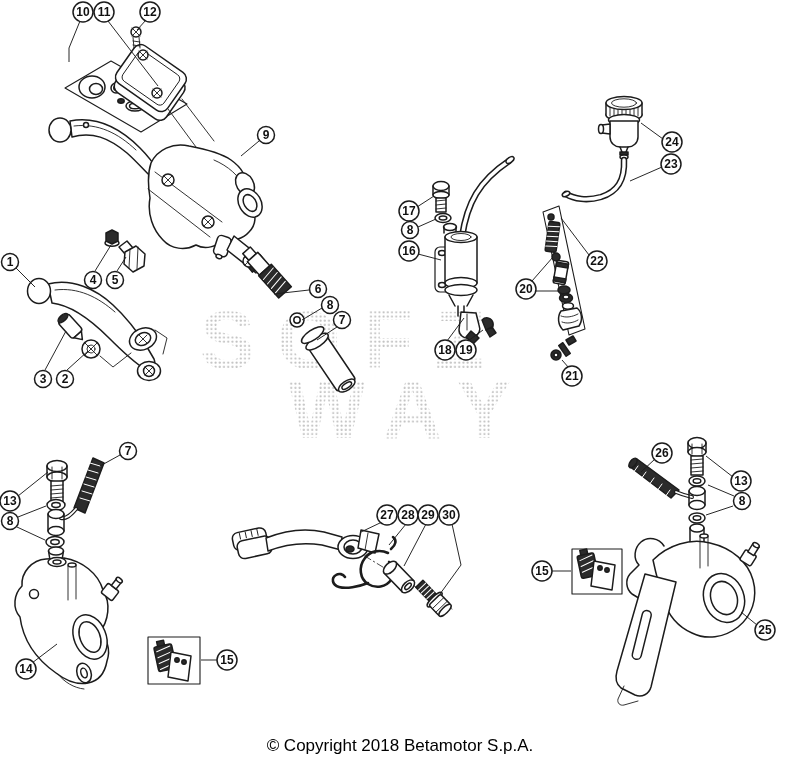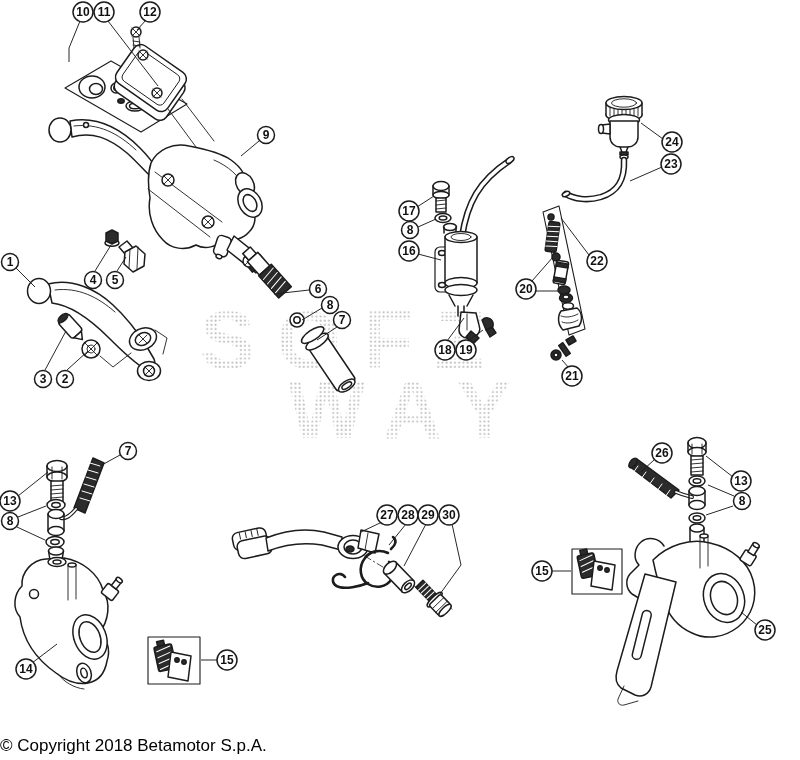--- a/index.html
+++ b/index.html
@@ -14,21 +14,21 @@
   .thin{stroke-width:.9;fill:none;}
   .wht{stroke:#ffffff;stroke-width:1;fill:none;}
   .hose{stroke:var(--line);stroke-width:6.5;fill:none;}
   .hosein{stroke:#ffffff;stroke-width:3.4;fill:none;}
   .tube{stroke:var(--line);stroke-width:4;fill:none;}
   .tubein{stroke:#ffffff;stroke-width:1.8;fill:none;}
   .leader{fill:none;stroke:var(--line);stroke-width:.95;}
   .callout-circle{fill:#ffffff;stroke:var(--line);stroke-width:1.5;}
   .callout-num{font:bold 12px "Liberation Sans",sans-serif;fill:#101010;text-anchor:middle;}
   .wm{font:bold 82px "Liberation Sans",sans-serif;fill:url(#dots);opacity:.55;letter-spacing:22px;}
-  #copyright{position:absolute;left:0;right:0;top:736px;text-align:left;
+  #copyright{position:absolute;left:0;right:0;top:736px;text-align:center;
              font-size:17px;color:#000;}
 </style>
 </head>
 <body>
 
 <div id="stage">
 <svg id="diagram-svg" width="800" height="760" viewBox="0 0 800 760" xmlns="http://www.w3.org/2000/svg">
   <defs>
     <pattern id="dots" patternUnits="userSpaceOnUse" width="4.2" height="4.2">
       <circle cx="1.4" cy="1.4" r="1.05" fill="#8f8f8f"></circle>

